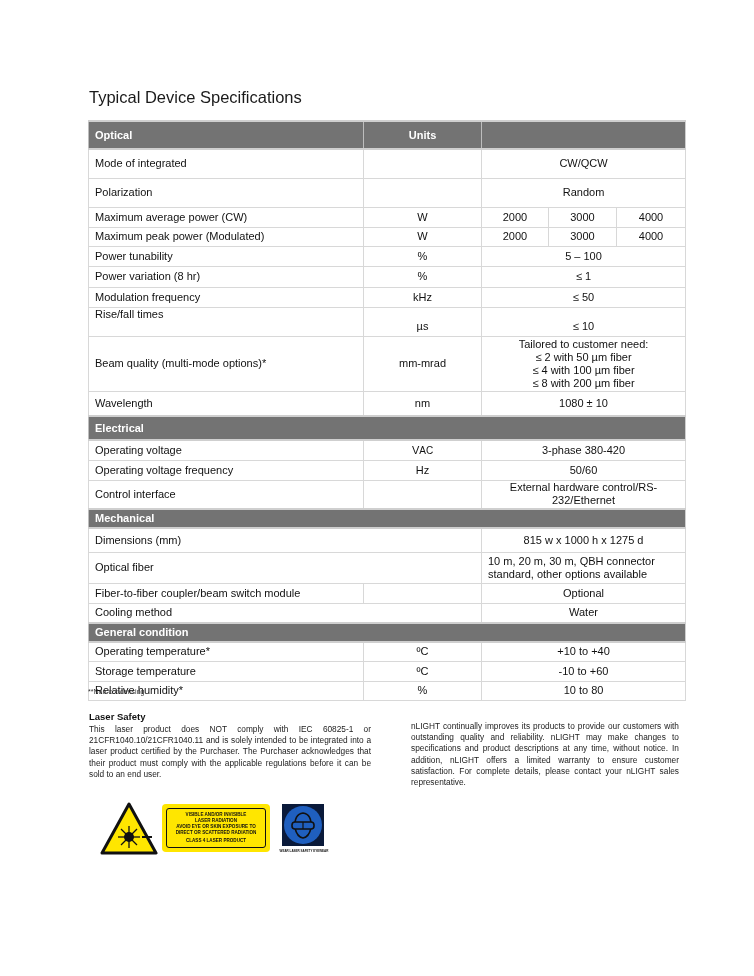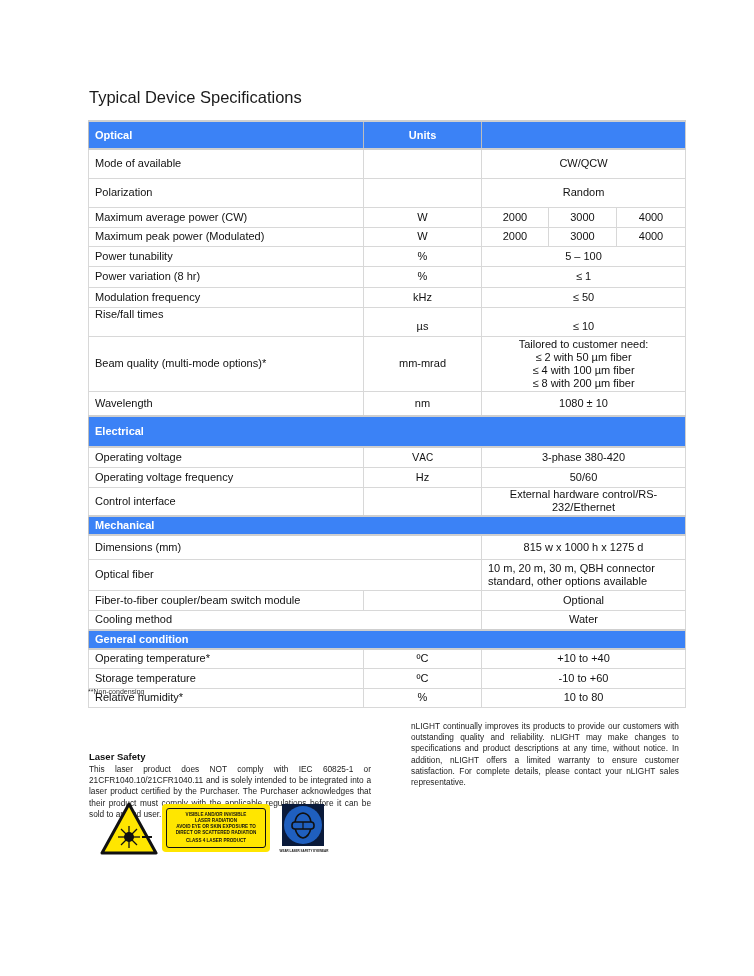--- a/index.html
+++ b/index.html
@@ -1,26 +1,26 @@
 <!DOCTYPE html>
 <html><head>
 <meta charset="utf-8">
 <style>
   html, body { margin: 0; padding: 0; background: #ffffff; }
   body { width: 754px; height: 976px; position: relative; font-family: "Liberation Sans", sans-serif; color: #111; overflow: hidden; }
   .title { position: absolute; left: 89px; top: 88px; font-size: 16.5px; font-weight: normal; color: #1a1a1a; }
   table.spec { position: absolute; left: 88px; top: 120px; width: 597px; border-collapse: collapse; table-layout: fixed; font-size: 11px; }
   table.spec td { border: 1px solid #d8d8d8; padding: 0 6px; vertical-align: middle; line-height: 13px; }
   table.spec td.c { text-align: center; }
-  tr.sec td { background: #3b82f6; color: #ffffff; font-weight: bold; border-color: #bdbdbd; border-bottom: 2px solid #cfcfcf; border-top: 2px solid #cfcfcf; }
+  tr.sec td { background: #737373; color: #ffffff; font-weight: bold; border-color: #bdbdbd; border-bottom: 2px solid #cfcfcf; border-top: 2px solid #cfcfcf; }
   tr.sec td.last { border-right: 1px solid #cfcfcf; }
   .footnote { position: absolute; left: 88px; top: 688px; font-size: 7px; color: #333; }
   .block-title { font-weight: bold; font-size: 9.5px; margin-bottom: 2px; color: #111; }
   .block p { margin: 0; font-size: 8.3px; line-height: 11.2px; text-align: justify; color: #222; }
-  .safety { position: absolute; left: 89px; top: 711px; width: 282px; margin-top: 40px; }
+  .safety { position: absolute; left: 89px; top: 711px; width: 282px; }
   .notice { position: absolute; left: 411px; top: 721px; width: 268px; }
   .icons { position: absolute; left: 100px; top: 802px; height: 60px; }
   .icon { position: absolute; }
   .label-box { position: absolute; left: 62px; top: 2px; width: 108px; height: 48px; background: #ffe600; border-radius: 4px; }
   .label-inner { position: absolute; left: 4px; top: 4px; right: 4px; bottom: 4px; border: 1.5px solid #111; border-radius: 3px; font-size: 4.6px; font-weight: bold; text-align: center; line-height: 6px; display: flex; flex-direction: column; justify-content: center; color: #111; }
   .goggle { position: absolute; left: 182px; top: 2px; width: 42px; height: 42px; background: #0a1a3a; }
   .goggle-cap { position: absolute; left: 176px; top: 47px; width: 56px; font-size: 3px; text-align: center; font-weight: bold; color: #111; }
 </style>
 </head>
 <body>
@@ -35,21 +35,21 @@
       <col style="width:68px">
       <col style="width:69px">
   </colgroup>
   <tbody>
     <tr class="sec" style="height:28px">
       <td>Optical</td>
       <td class="c">Units</td>
       <td colspan="3" class="last"></td>
     </tr>
     <tr style="height:29px">
-      <td>Mode of available</td>
+      <td>Mode of integrated</td>
       <td class="c"></td>
       <td colspan="3" class="c">CW/QCW</td>
     </tr>
     <tr style="height:29px">
       <td>Polarization</td>
       <td class="c"></td>
       <td colspan="3" class="c">Random</td>
     </tr>
     <tr style="height:20px">
       <td>Maximum average power (CW)</td>
@@ -94,21 +94,21 @@
         <div>≤ 4 with 100 µm fiber</div>
         <div>≤ 8 with 200 µm fiber</div>
       </td>
     </tr>
     <tr style="height:25px">
       <td>Wavelength</td>
       <td class="c">nm</td>
       <td colspan="3" class="c">1080 ± 10</td>
     </tr>
 
-    <tr class="sec" style="height:31px">
+    <tr class="sec" style="height:24px">
       <td colspan="5" class="last">Electrical</td>
     </tr>
     <tr style="height:20px">
       <td>Operating voltage</td>
       <td class="c"><span>V</span><span style="font-size:10px">AC</span></td>
       <td colspan="3" class="c">3-phase 380-420</td>
     </tr>
     <tr style="height:20px">
       <td>Operating voltage frequency</td>
       <td class="c">Hz</td>

